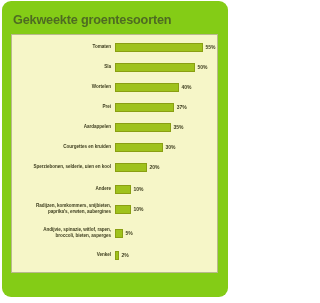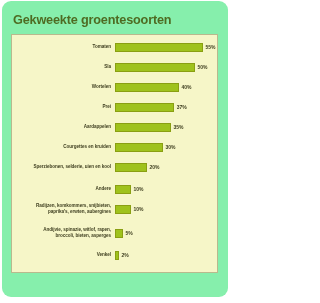--- a/index.html
+++ b/index.html
@@ -12,21 +12,21 @@
     height: 303px;
     font-family: "Liberation Sans", sans-serif;
     overflow: hidden;
   }
   #card {
     position: absolute;
     left: 2px;
     top: 1px;
     width: 226px;
     height: 296px;
-    background: #86efac;
+    background: #84cc16;
     border-radius: 9px;
     box-sizing: border-box;
   }
   #chart-title {
     position: absolute;
     left: 11px;
     top: 11px;
     font-size: 13.5px;
     font-weight: bold;
     color: #4e6b22;

